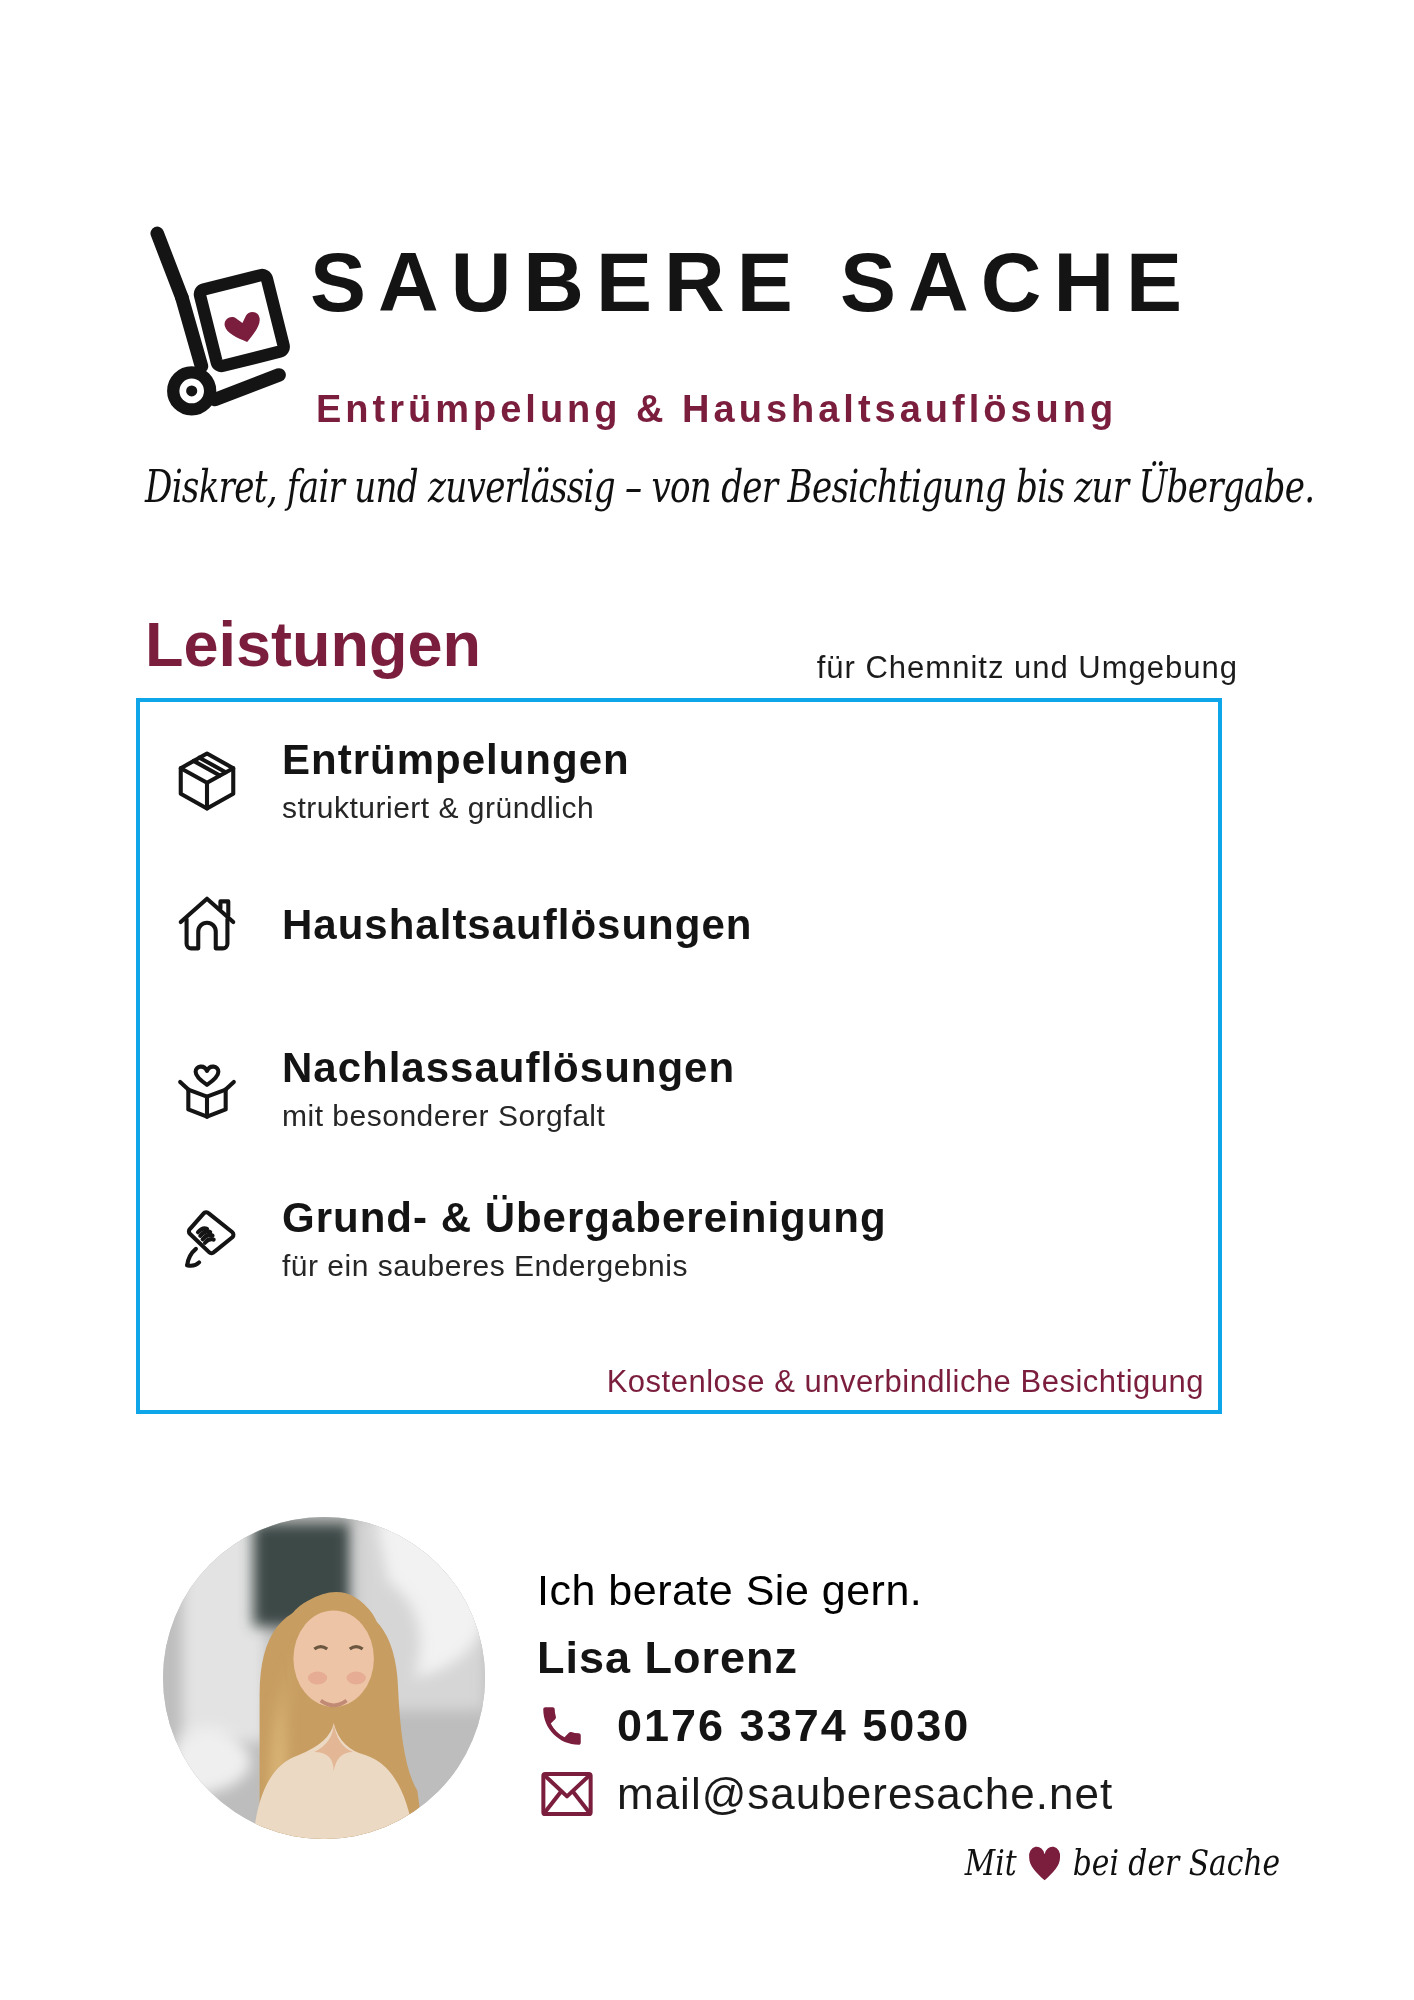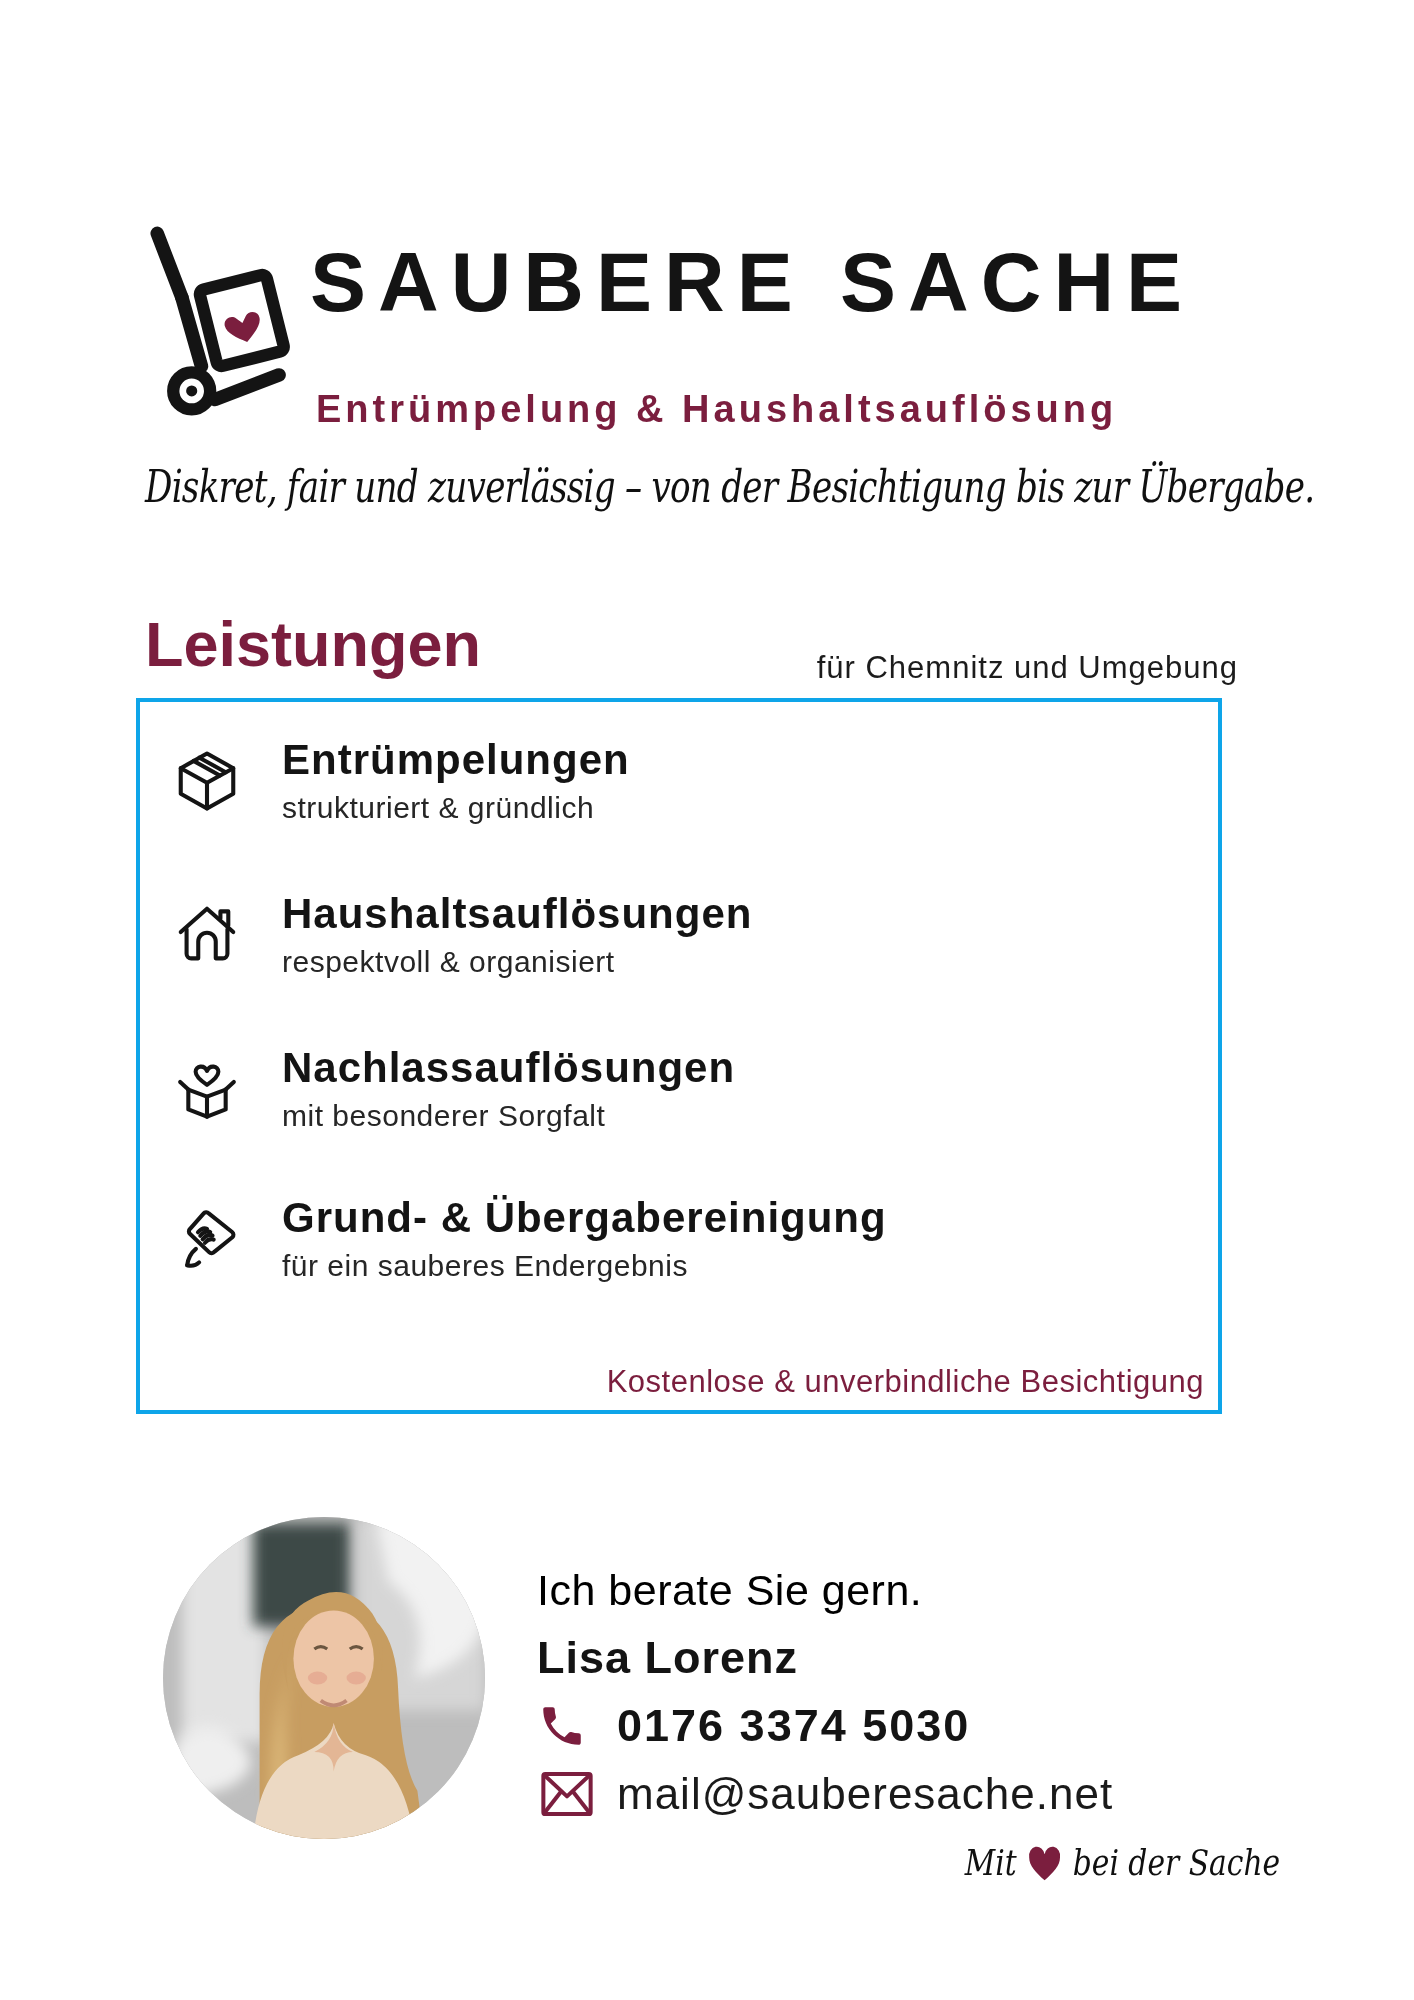--- a/index.html
+++ b/index.html
@@ -115,21 +115,20 @@
     <div class="service-row r2">
       <span class="svc-icon-wrap">
         <svg viewBox="0 0 24 24" fill="none" stroke="#141414" stroke-width="1.4" stroke-linejoin="round" stroke-linecap="round">
           <path d="M3 11 L12 3 L21 11"></path>
           <path d="M16.6 6.3 V3.9 H19.3 V8.7"></path>
           <path d="M5 10 V18.4 a1.6 1.6 0 0 0 1.6 1.6 H9 V14.2 a3 3 0 0 1 6 0 V20 H17.4 a1.6 1.6 0 0 0 1.6-1.6 V10"></path>
         </svg>
       </span>
       <span>
         <div class="svc-title">Haushaltsauflösungen</div>
-        <div class="svc-sub">respektvoll &amp; organisiert</div>
       </span>
     </div>
 
     <div class="service-row r3">
       <span class="svc-icon-wrap">
         <svg viewBox="0 0 24 24" fill="none" stroke="#141414" stroke-width="1.4" stroke-linejoin="round" stroke-linecap="round">
           <path d="M12 10.6 c-1.9-1.3-3.9-2.8-3.9-4.5 0-2.1 3-2.5 3.9-.3 .9-2.2 3.9-1.8 3.9 .3 0 1.7-2 3.2-3.9 4.5z"></path>
           <path d="M5.6 12.2 L12 14.6 L18.4 12.2"></path>
           <path d="M5.6 12.2 L2.8 9.6"></path>
           <path d="M18.4 12.2 L21.2 9.6"></path>

